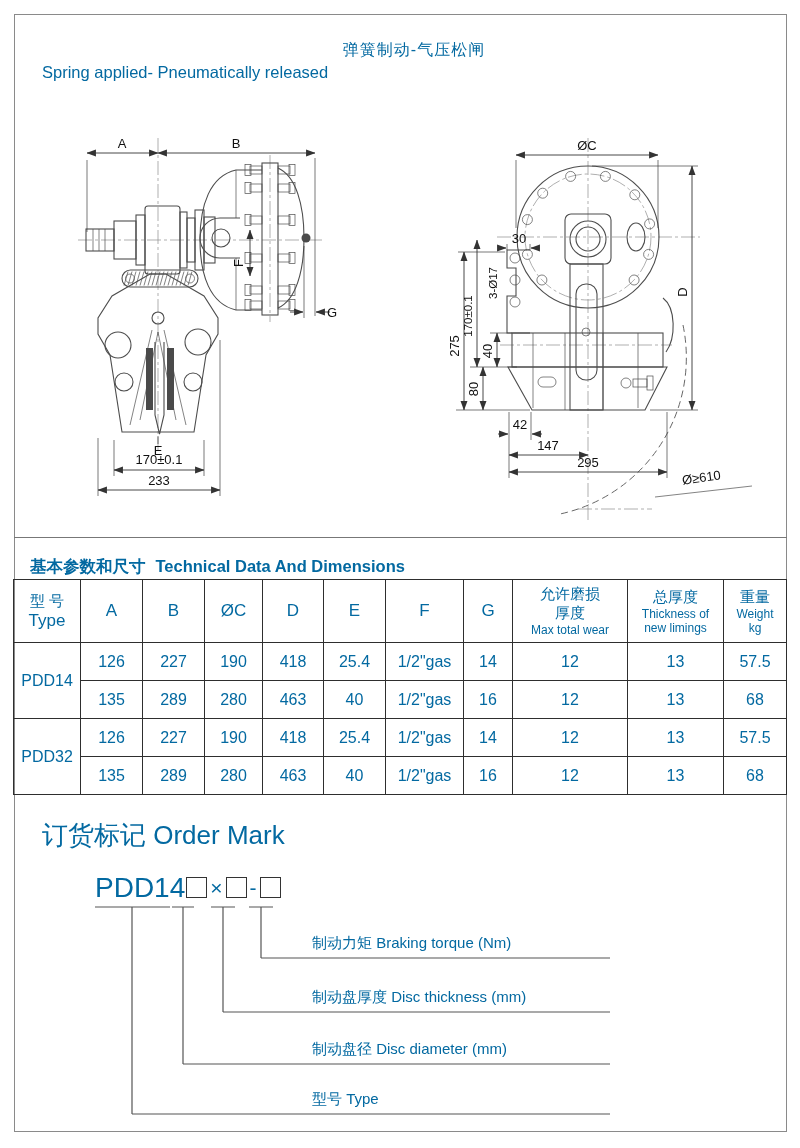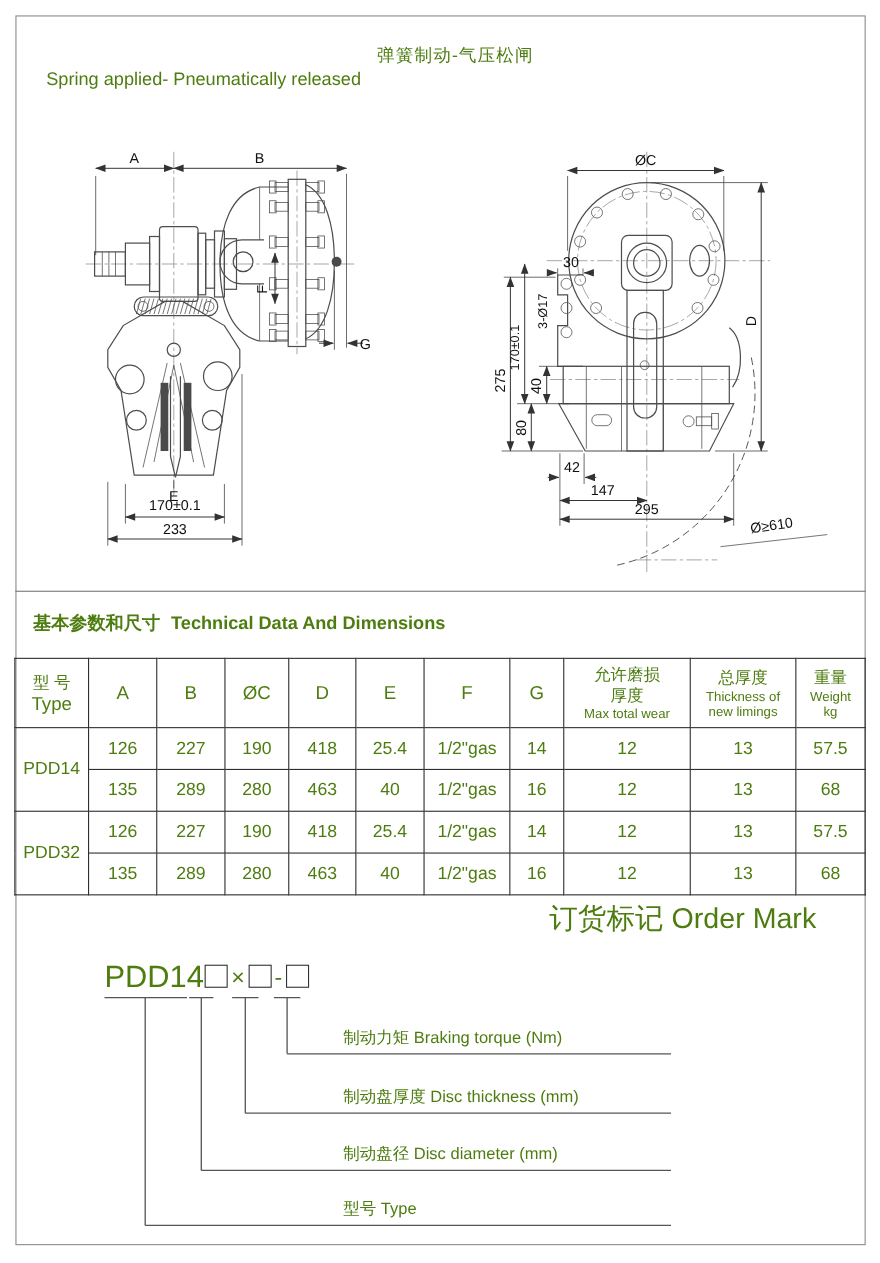--- a/index.html
+++ b/index.html
@@ -1,17 +1,17 @@
 <!DOCTYPE html>
 <html><head>
 <meta charset="utf-8">
 <style>
   html,body{margin:0;padding:0;background:#fff;}
   .page{position:relative;width:800px;height:1148px;background:#fff;overflow:hidden;
-        font-family:"Liberation Sans",sans-serif;color:#4d7c0f;}
+        font-family:"Liberation Sans",sans-serif;color:#0369a1;}
   .frame{position:absolute;left:14px;top:14px;width:771px;height:1116px;border:1px solid #8a8a8a;}
   .divider{position:absolute;left:14px;top:537px;width:773px;border-top:1px solid #777;}
   .abs{position:absolute;}
   .ttl{left:42px;width:744px;text-align:center;font-size:16px;letter-spacing:1px;}
   .ttl2{left:42px;width:744px;font-size:16.5px;}
   .secttl{left:30px;top:556px;font-size:16.5px;font-weight:bold;}
   .secttl .en{margin-left:10px;}
   
   svg.linework{position:absolute;left:0;top:0;}
   .cl{stroke:#8c8c8c;stroke-width:.7;fill:none;stroke-dasharray:14 3 3 3;}
@@ -19,29 +19,29 @@
   .thin{stroke:#4d4d4d;stroke-width:.7;fill:none;}
   .ext{stroke:#3f3f3f;stroke-width:.7;fill:none;}
   .dim{stroke:#333;stroke-width:.9;fill:none;marker-start:url(#arr);marker-end:url(#arr);}
   .dime{stroke:#333;stroke-width:.9;fill:none;marker-end:url(#arr);}
   .dsh{stroke:#555;stroke-width:.9;fill:none;stroke-dasharray:7 4;}
   .dark{fill:#4a4a4a;stroke:none;}
   .ord{stroke:#555;stroke-width:1.2;fill:none;}
   text.dt{font:13px "Liberation Sans",sans-serif;fill:#111;}
   text.dts{font:11.5px "Liberation Sans",sans-serif;fill:#111;}
   
-  table.tech{position:absolute;left:13px;top:598px;border-collapse:collapse;table-layout:fixed;width:774px;border-radius:17px;}
+  table.tech{position:absolute;left:13px;top:579px;border-collapse:collapse;table-layout:fixed;width:774px;border-radius:17px;}
   table.tech td{border:1px solid #2e2e2e;text-align:center;vertical-align:middle;padding:0;font-size:16px;}
   tr.hrow td{height:62px;font-size:17px;}
   tr.hrow td .zh{font-size:15px;}
   tr.hrow td .sm{font-size:12px;}
   tr.drow td{height:37px;}
   td.typecell{font-size:17px;}
   
-  .omttl{left:42px;top:818px;width:700px;text-align:right;font-size:26px;}
+  .omttl{left:42px;top:818px;width:700px;text-align:left;font-size:26px;}
   .code{left:95px;top:872px;font-size:28px;white-space:nowrap;}
   .code .sq{display:inline-block;width:19px;height:19px;border:1.6px solid #333;margin:0 1px;vertical-align:-1px;}
   .code .op{font-size:21px;vertical-align:2px;padding:0 2px;}
   .omlbl{font-size:15px;white-space:nowrap;}
 </style>
 </head>
 <body>
 
 <div class="page">
   <div class="frame"></div>

